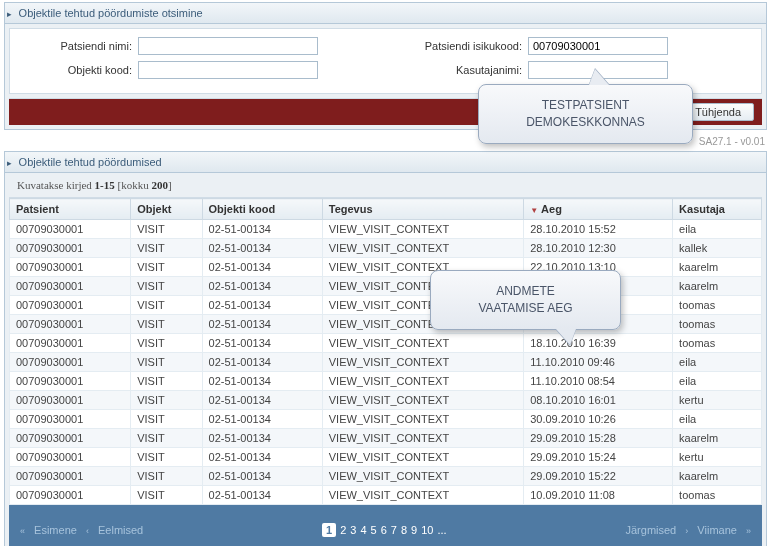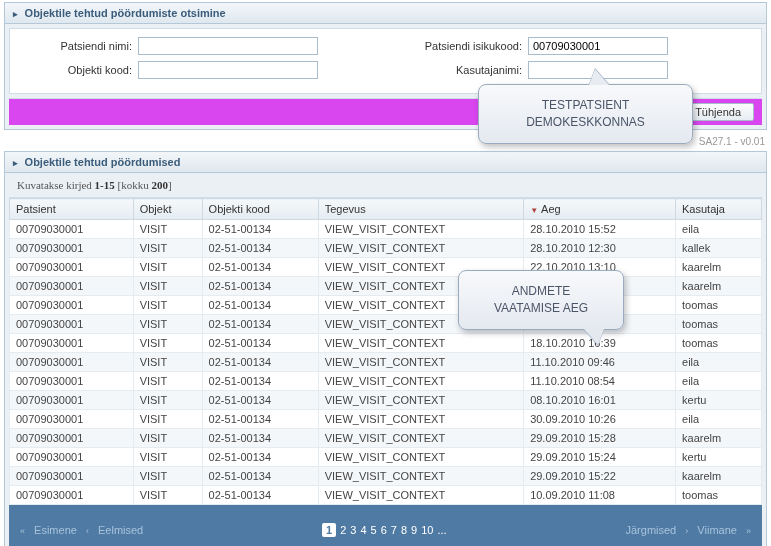--- a/index.html
+++ b/index.html
@@ -1,33 +1,33 @@
 <!DOCTYPE html>
 <html><head>
 <meta charset="utf-8">
 <style>
 * { box-sizing: border-box; margin: 0; padding: 0; }
 body { font-family: Verdana, Arial, sans-serif; font-size: 11px; color: #333; background: #fff; width: 771px; }
 .panel { border: 1px solid #b5c8d8; margin: 2px 4px 6px 4px; background: #ebf0f4; }
-.panel-header { background: linear-gradient(#f2f6f9, #dfe8ef); border-bottom: 1px solid #b5c8d8; padding: 4px 8px; font-weight: bold; color: #3b5c7a; font-size: 11px; }
+.panel-header { background: linear-gradient(#f2f6f9, #dfe8ef); border-bottom: 1px solid #b5c8d8; padding: 4px 2px; font-weight: normal; color: #3b5c7a; font-size: 11px; }
 .panel-header .arrow { color: #3b5c7a; margin-right: 4px; font-size: 9px; }
 .panel-body { padding: 8px 10px; background: #fff; margin: 4px; border: 1px solid #d0dce6; }
 .form-row { display: flex; margin-bottom: 6px; align-items: center; }
 .form-cell { display: flex; align-items: center; }
 .form-label { text-align: right; padding-right: 6px; color: #333; font-size: 11px; }
 .flabel1 { width: 118px; }
 .flabel2 { width: 140px; }
 input[type=text] { border: 1px solid #a9bccc; padding: 2px 4px; font-size: 11px; height: 18px; }
-.btn-row { background: #d946ef; border-top: 1px solid #d0dce6; padding: 4px 8px; text-align: right; margin: 0 4px 4px 4px; }
+.btn-row { background: #7f1d1d; border-top: 1px solid #d0dce6; padding: 4px 8px; text-align: right; margin: 0 4px 4px 4px; }
 button { background: linear-gradient(#fdfdfd, #e6edf3); border: 1px solid #a9bccc; padding: 2px 12px; font-size: 11px; color: #333; cursor: pointer; border-radius: 2px; }
 .version { text-align: right; color: #999; font-size: 10px; padding: 0 6px 2px 0; }
 .records-info { padding: 6px 8px; color: #555; background:#ebf0f4; border-bottom:1px solid #d0dce6; margin: 0 4px; font-family: Liberation Serif, serif;}
 .records-info b { color: #333; }
 table { width: calc(100% - 8px); border-collapse: collapse; margin: 0 4px; background:#fff;}
-th { background: linear-gradient(#f5f8fa, #e4ecf2); border: 1px solid #cdd9e3; padding: 4px 6px; text-align: left; font-size: 11px; color: #333; font-weight: normal; }
+th { background: linear-gradient(#f5f8fa, #e4ecf2); border: 1px solid #cdd9e3; padding: 4px 6px; text-align: left; font-size: 11px; color: #333; font-weight: bold; }
 td { border-left: 1px solid #e4ecf2; border-right: 1px solid #e4ecf2; border-bottom: 1px solid #e4ecf2; padding: 3px 6px; color: #444; }
 tr.alt td { background: #f4f7fa; }
 .sort-ind { color: #b04040; font-size: 8px; margin-right: 3px; }
 .pager { display: flex; justify-content: space-between; align-items: center; padding: 19px 8px; background: #4f7aa3; color: #cde0f0; margin: 0 4px; font-size: 11px; }
 .pager .left, .pager .right { color: #a7c3dc; }
 .pager .left span, .pager .right span { margin: 0 3px; }
 .pager .pages { color: #fff; }
 .pager .pages .cur { background: #fff; color: #4f7aa3; padding: 1px 4px; border-radius: 2px; font-weight: bold; }
 .pager .pages span { margin: 0 2px; cursor: pointer; }
 .bottom-bar { background: #e8eef3; border-top: 1px solid #d0dce6; padding: 5px 8px; text-align: right; margin: 4px 4px 4px 4px; }
@@ -236,19 +236,19 @@
   <div class="bottom-bar">
     <button>Tagasi</button>
   </div>
 </div>
 
 <div class="callout c1" style="top:82px; left:478px; width:215px;">
   <div class="tail"></div>
   <div>TESTPATSIENT</div>
   <div>DEMOKESKKONNAS</div>
 </div>
-<div class="callout c2" style="top:268px; left:458px; width:166px;">
+<div class="callout c2" style="top:268px; left:430px; width:191px;">
   <div>ANDMETE</div>
   <div>VAATAMISE AEG</div>
   <div class="tail"></div>
 </div>
 
 </div>
 
 </body></html>

